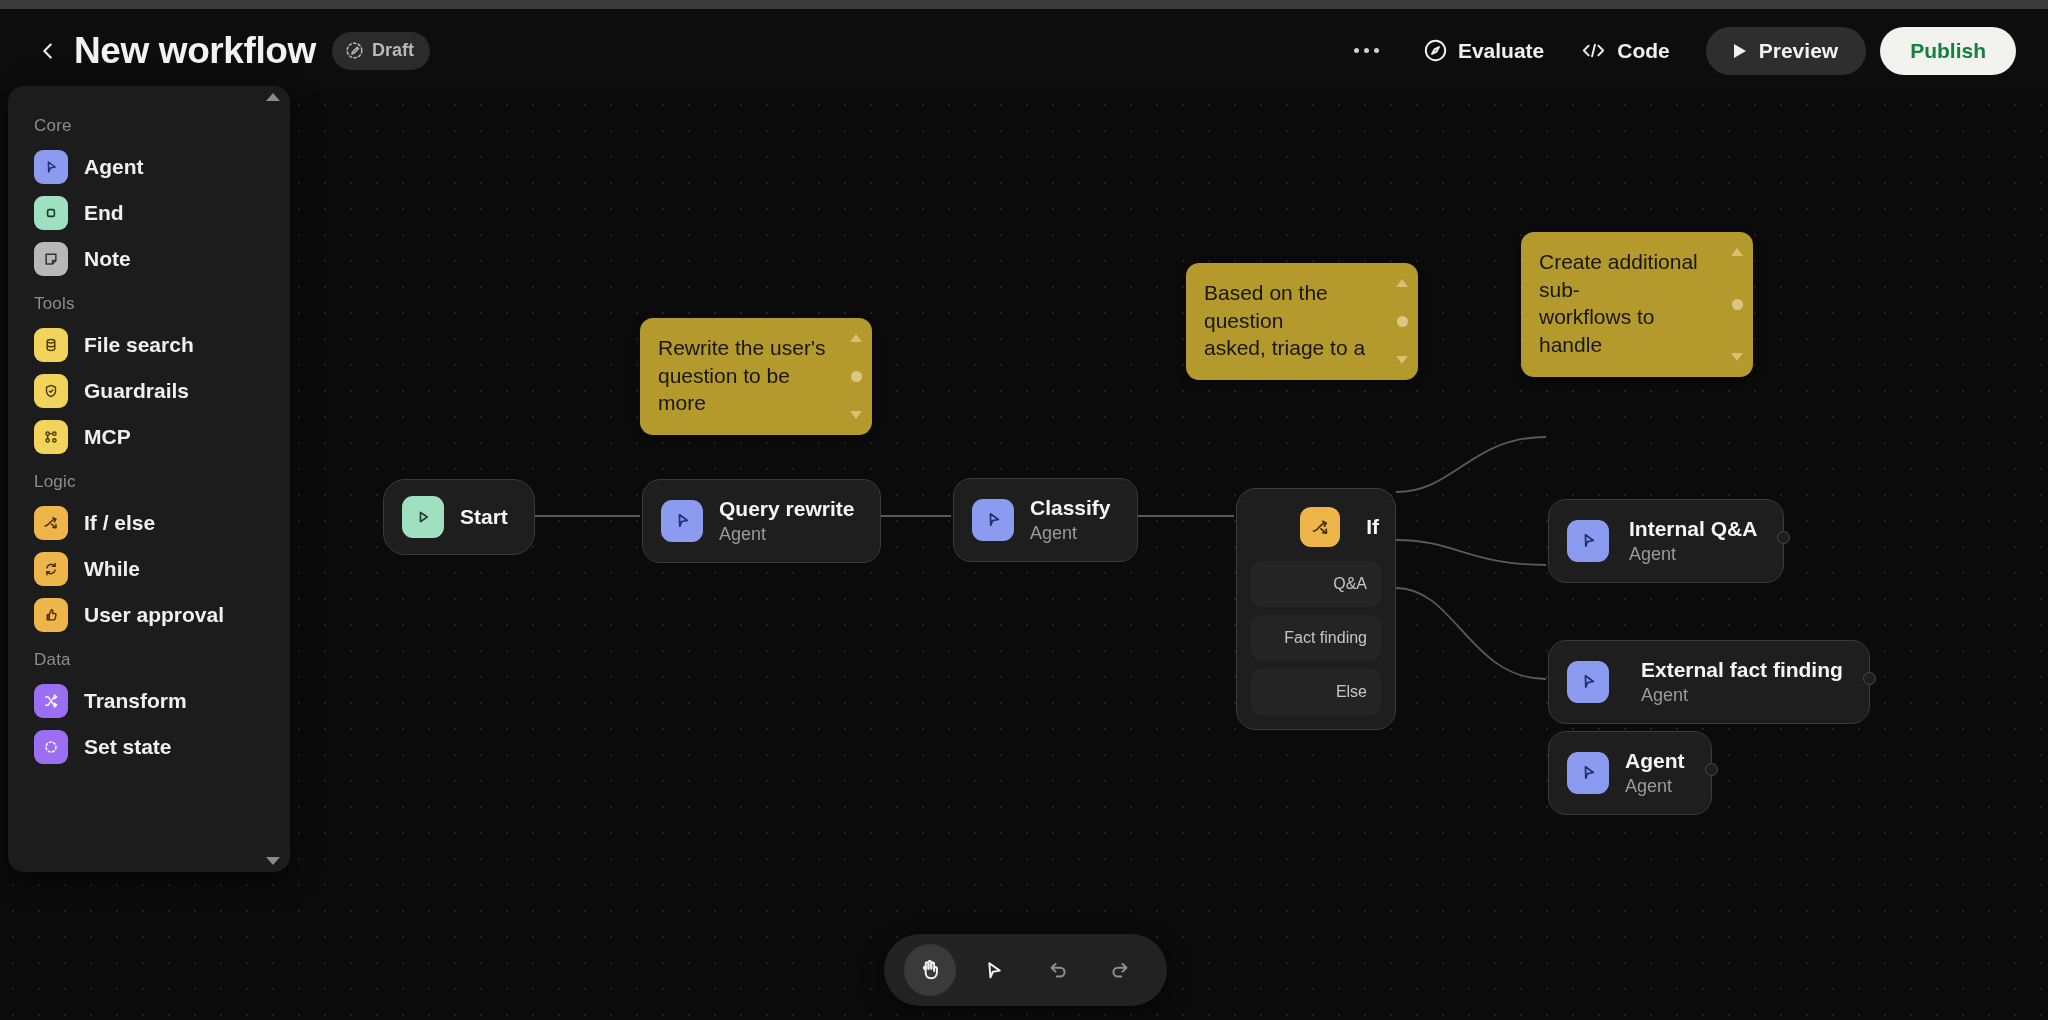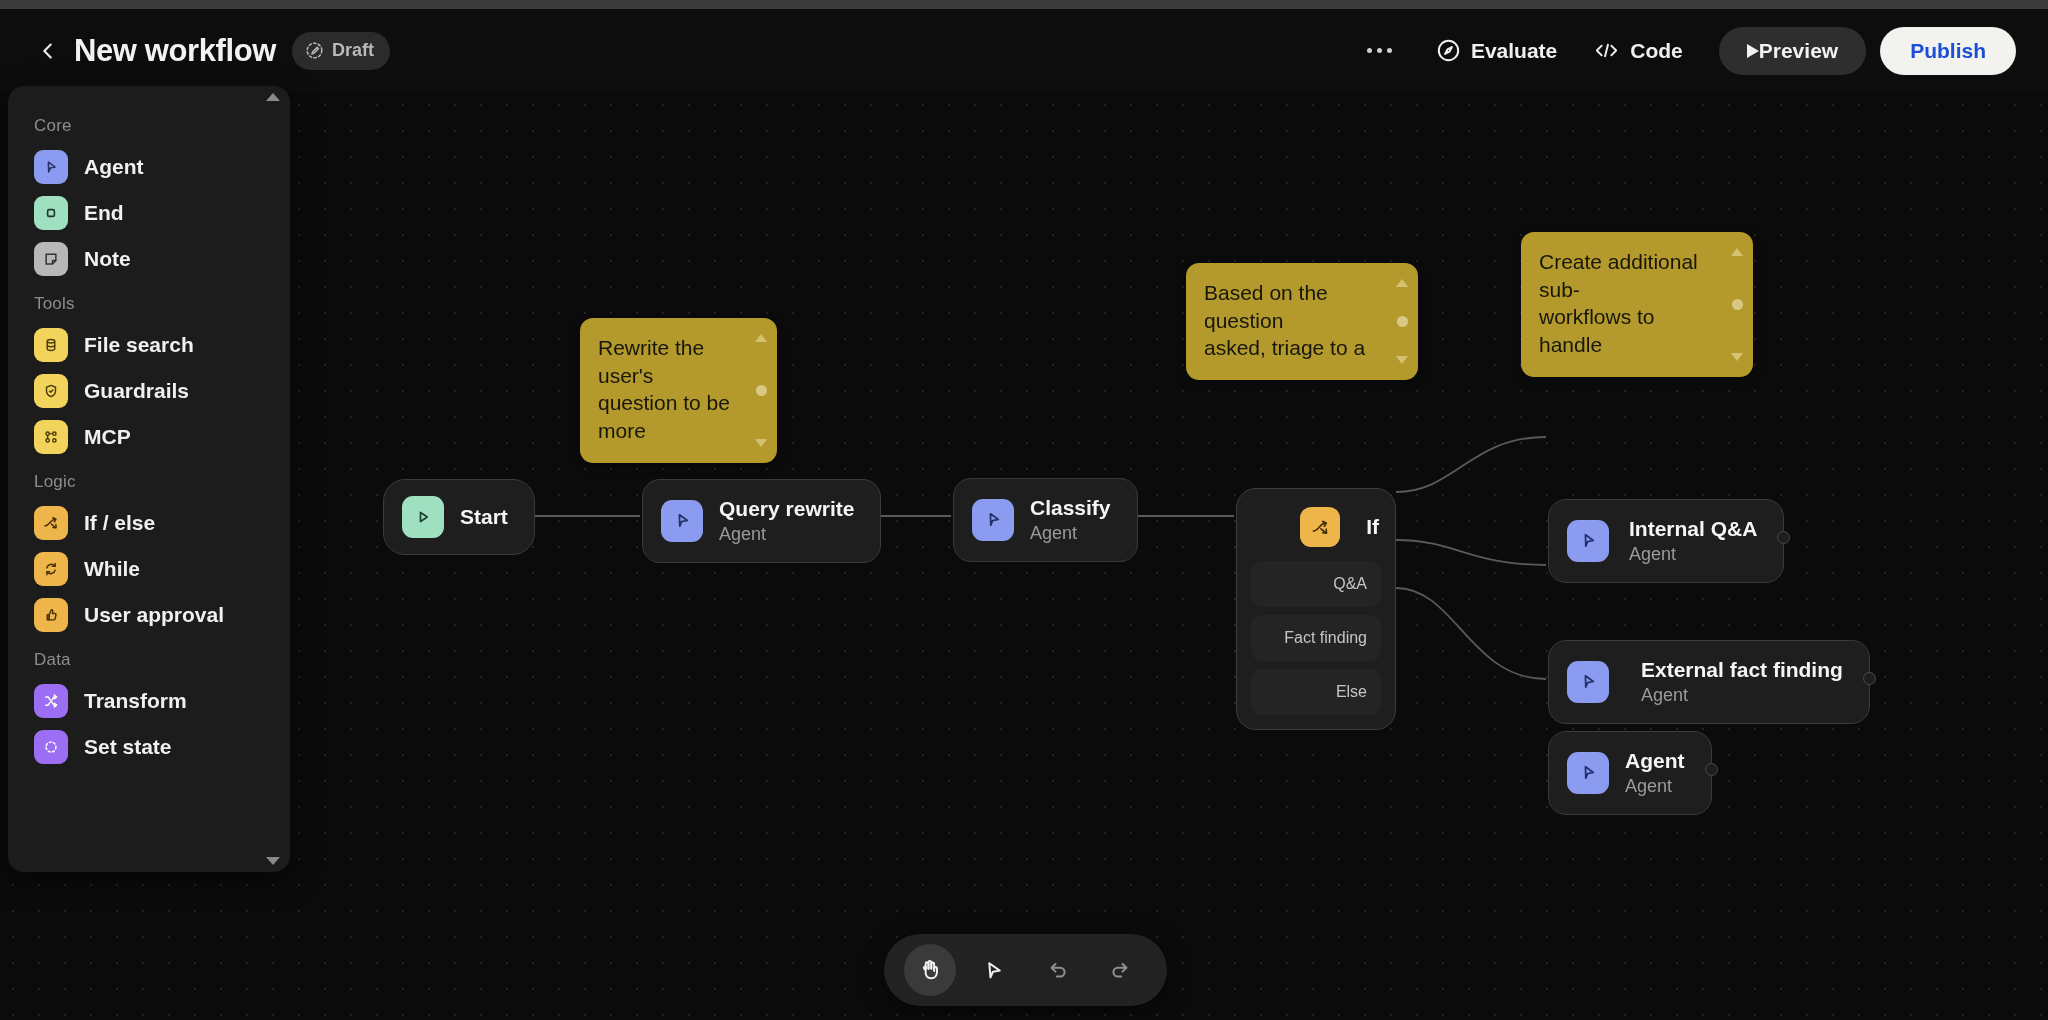--- a/index.html
+++ b/index.html
@@ -25,21 +25,21 @@
     border-radius: 14px 14px 0 0;
   }
   .back-btn {
     margin-left: 30px; width: 36px; height: 36px;
     display: flex; align-items: center; justify-content: center;
     cursor: pointer;
   }
   .back-btn svg { stroke: #e8e8e8; }
   .page-title {
     margin-left: 8px;
-    font-size: 31px; font-weight: bold; color: #f2f2f2;
+    font-size: 37px; font-weight: bold; color: #f2f2f2;
     letter-spacing: -0.4px; white-space: nowrap;
   }
   .draft-badge {
     margin-left: 16px; height: 38px;
     display: flex; align-items: center; gap: 8px;
     padding: 0 16px 0 13px;
     background: #2b2b2b; border-radius: 19px;
     font-size: 18px; font-weight: bold; color: #b9b9b9;
   }
   .header-right {
@@ -51,30 +51,30 @@
     justify-content: center; gap: 5px; cursor: pointer; margin-right: 12px;
   }
   .dots-btn i { width: 5px; height: 5px; border-radius: 50%; background: #cfcfcf; display:block; }
   .hdr-action {
     display: flex; align-items: center; gap: 10px;
     height: 46px; padding: 0 18px; cursor: pointer;
     font-size: 21px; font-weight: bold; color: #f0f0f0;
     white-space: nowrap;
   }
   .btn-preview {
-    display: flex; align-items: center; 
+    display: flex; align-items: center; gap: 13px;
     height: 48px; padding: 0 28px; margin-left: 18px;
     background: #2e2e2e; border-radius: 24px; cursor: pointer;
     font-size: 21px; font-weight: bold; color: #f2f2f2; white-space: nowrap;
   }
   .btn-publish {
     display: flex; align-items: center; justify-content: center;
     height: 48px; padding: 0 30px; margin-left: 14px;
     background: #f2f2ee; border-radius: 24px; cursor: pointer;
-    font-size: 21px; font-weight: bold; color: #1d4ed8; white-space: nowrap;
+    font-size: 21px; font-weight: bold; color: #15803d; white-space: nowrap;
   }
   .play-tri {
     width: 0; height: 0; border-left: 12px solid #f2f2f2;
     border-top: 7.5px solid transparent; border-bottom: 7.5px solid transparent;
   }
 
   
   .canvas {
     position: absolute; top: 92px; left: 0; width: 2048px; height: 928px;
     background-color: #0b0b0b;
@@ -246,21 +246,21 @@
       <g fill="none" stroke="#5a5a5a" stroke-width="1.8">
         <path d="M533 424 L640 424"></path>
         <path d="M866 424 L951 424"></path>
         <path d="M1122 424 L1234 424"></path>
         <path d="M1396 400 C1455 400 1470 345 1546 345"></path>
         <path d="M1396 448 C1455 448 1470 473 1546 473"></path>
         <path d="M1396 496 C1455 496 1470 587 1546 587"></path>
       </g>
     </svg>
 
-    <div class="note" style="left:580px; top:226px; width:197px;">
+    <div class="note" style="left:640px; top:226px; width:232px;">
       <div class="note-txt">Rewrite the user's
 question to be more</div>
       <div class="note-scroll">
         <span class="ns-up"></span>
         <span class="ns-thumb"></span>
         <span class="ns-dn"></span>
       </div>
     </div>
 
     <div class="note" style="left:1186px; top:171px; width:232px;">

